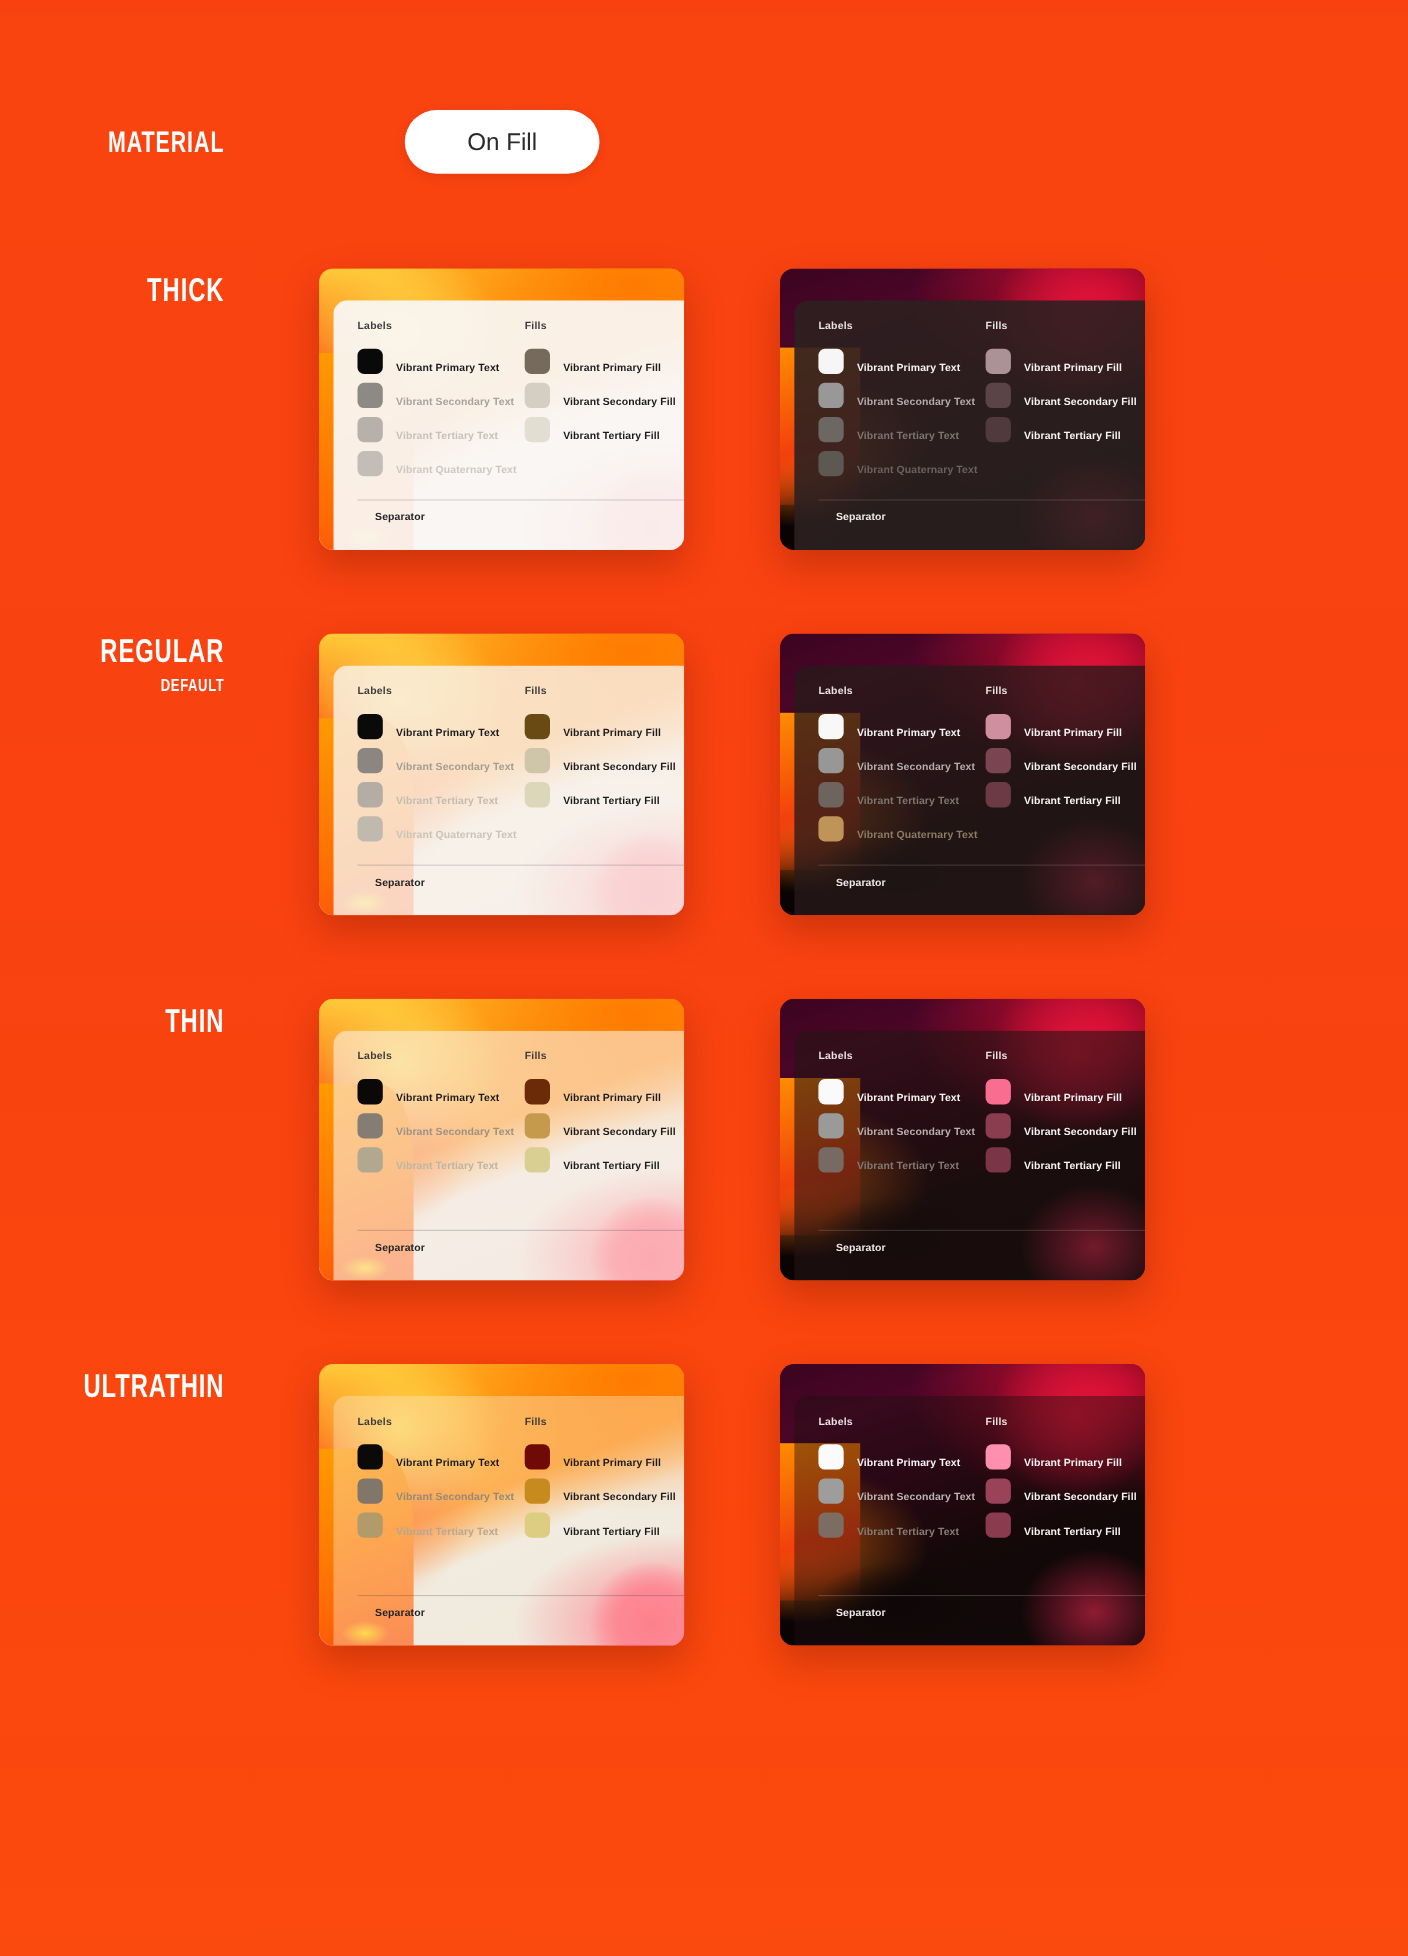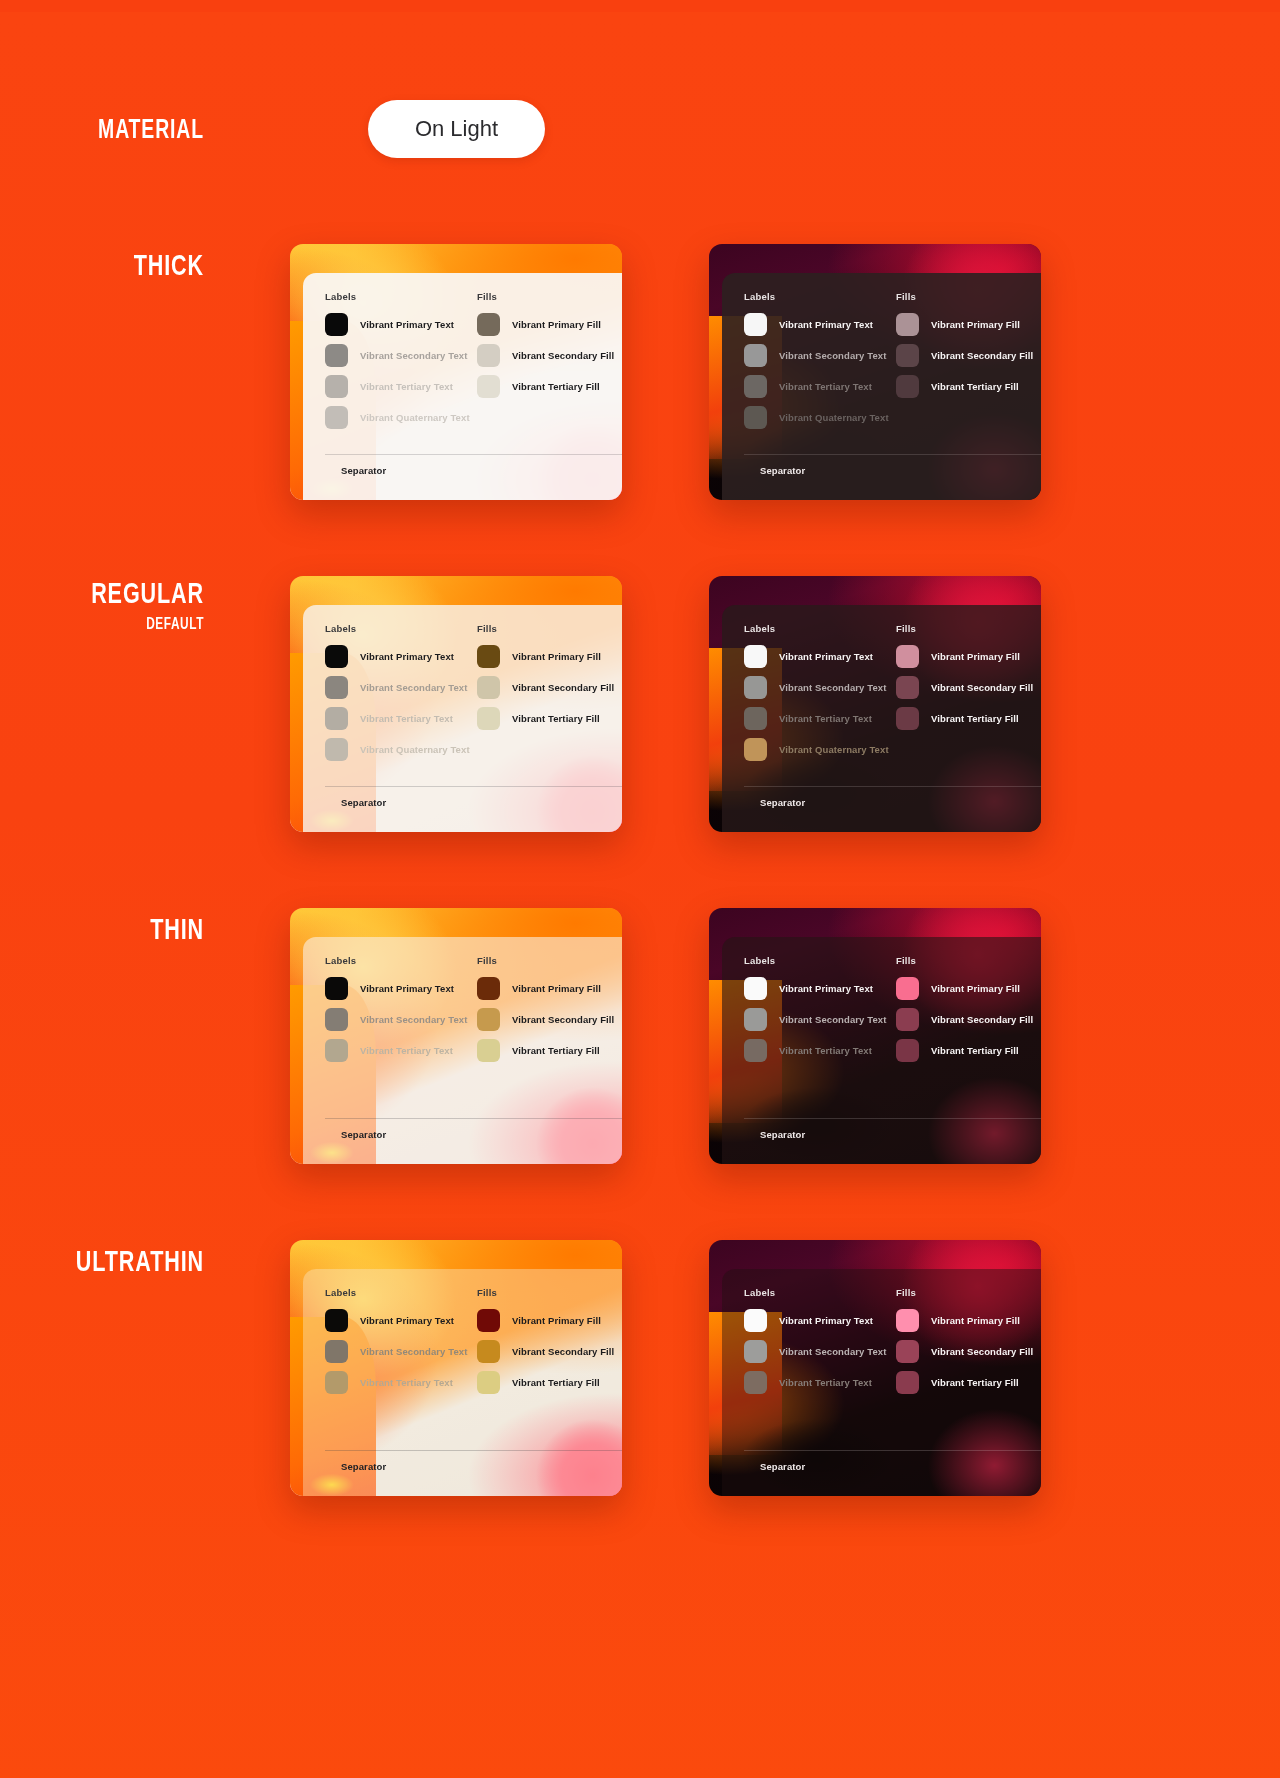--- a/index.html
+++ b/index.html
@@ -177,21 +177,21 @@
 
   .col-head {
     font-size: 9.5px;
     font-weight: bold;
     letter-spacing: 0.2px;
     margin-bottom: 7px;
   }
 
   .swatch-row {
     display: flex;
-    align-items: center;
+    align-items: flex-end;
     height: 31px;
   }
   .swatch {
     width: 23px;
     height: 23px;
     border-radius: 6px;
     flex: 0 0 auto;
   }
   .swatch-text {
     margin-left: 12px;
@@ -215,21 +215,21 @@
   .light .separator-text { color: #222225; }
 </style>
 </head>
 <body>
 
 <div class="page">
 
   <div class="header">
     <div class="header-title">MATERIAL</div>
     <div class="pill pill-light">
-      <span>On Light</span>
+      <span>On Fill</span>
     </div>
   </div>
 
   <div id="rows-host">
       <div class="row-label" style="top: 238px;">
         <span class="main">THICK</span>
       </div>
       <div class="card light" style="top: 232px;">
         <div class="wallpaper wp-light">
           <div class="wp-base"></div>

